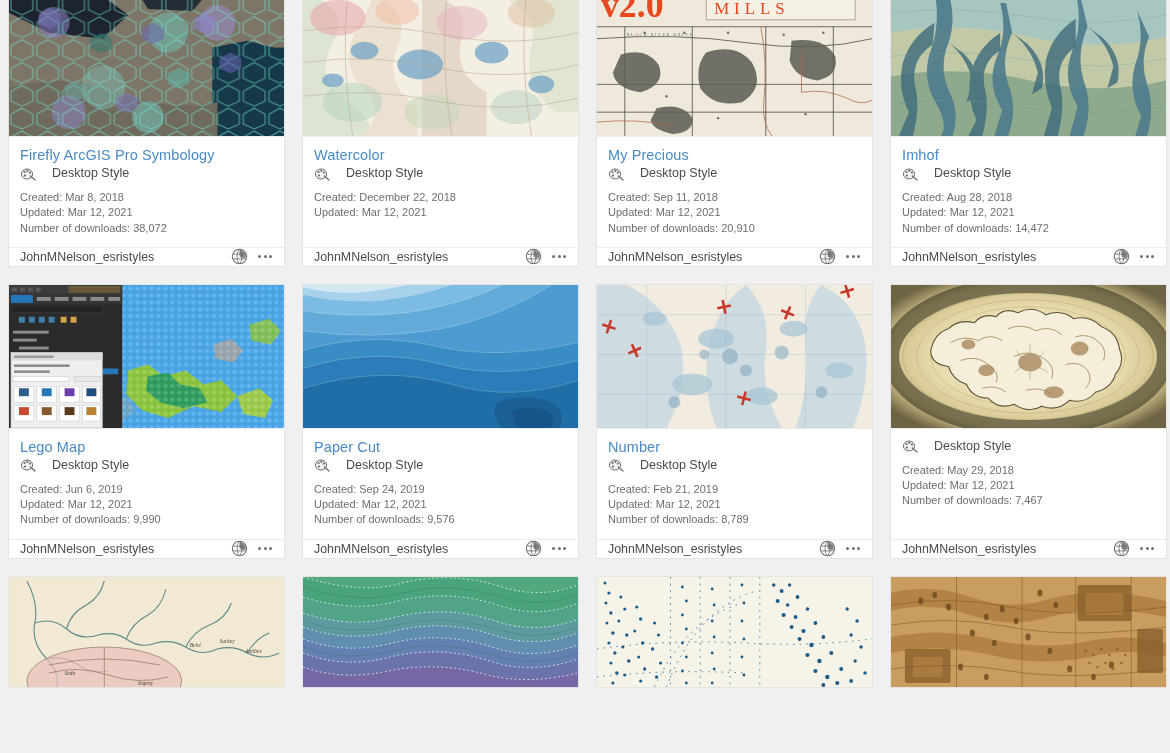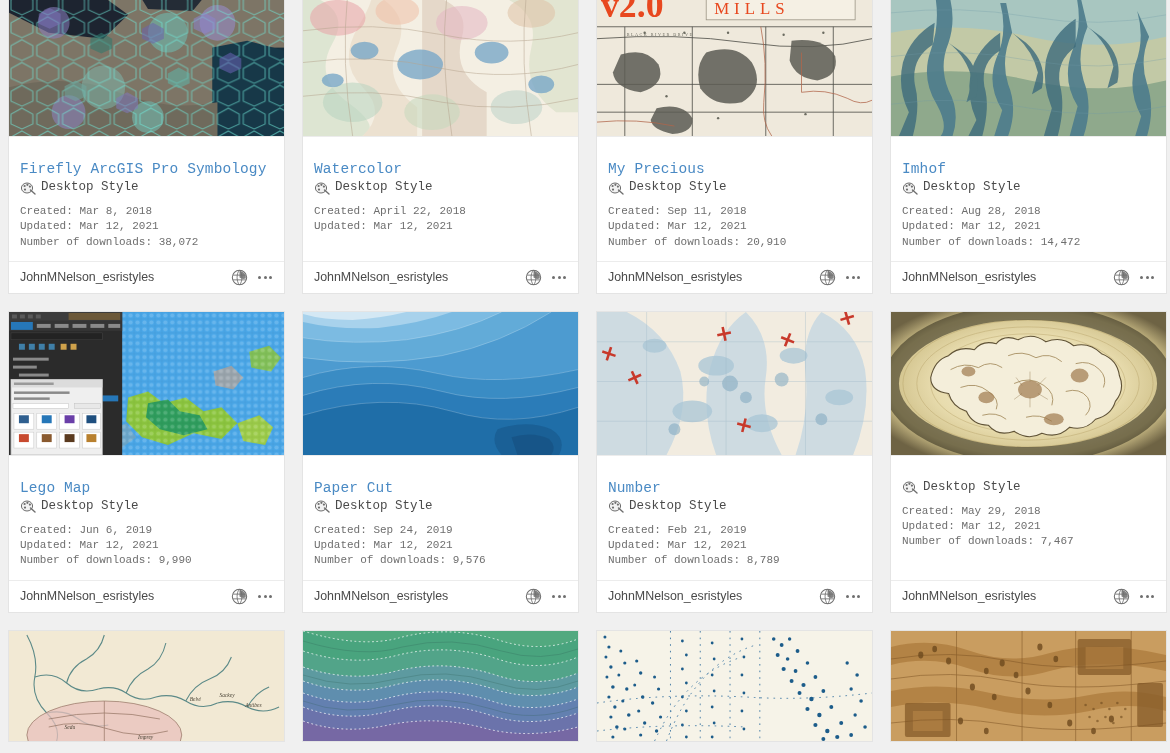--- a/index.html
+++ b/index.html
@@ -38,61 +38,60 @@
     position: relative;
     overflow: hidden;
     background: #d7d7d7;
     border-bottom: 1px solid #ececec;
     flex: none;
   }
   .thumb.short { height: 110px; border-bottom: none; }
   .thumb svg { display: block; width: 100%; height: 100%; }
 
   .card-body {
-    padding: 24px 11px 11px 11px;
+    padding: 10px 11px 11px 11px;
     flex: 1;
-    font-family: Liberation Mono, monospace;
   }
 
   .title {
     color: #4a8ac4;
     font-size: 14.5px;
     line-height: 17px;
     letter-spacing: .1px;
     cursor: pointer;
     display: block;
     margin-bottom: 2px;
     white-space: nowrap;
     overflow: hidden;
     text-overflow: ellipsis;
   }
 
   .type-row {
     display: flex;
     align-items: center;
-    gap: 5px;
+    gap: 16px;
     margin-bottom: 9px;
   }
   .type-label {
     color: #4a4a4a;
     font-size: 12.5px;
     line-height: 15px;
   }
   .type-icon { width: 16px; height: 14px; flex: none; display:block; }
 
   .meta {
     color: #6e6e6e;
     font-size: 11px;
     line-height: 15.3px;
     white-space: nowrap;
   }
 
   .card-footer {
     border-top: 1px solid #ececec;
-    height: 32px;
+    height: 19px;
     padding: 0 11px;
     display: flex;
     align-items: center;
     justify-content: space-between;
     flex: none;
   }
   .owner {
     color: #4a4a4a;
     font-size: 12.4px;
     cursor: pointer;
@@ -232,21 +231,21 @@
         <svg class="type-icon" viewBox="0 0 16 14">
           <ellipse cx="7" cy="7" rx="5.6" ry="5" fill="#f2f2f2" stroke="#6e6e6e" stroke-width="1"></ellipse>
           <circle cx="4.6" cy="5" r="1.1" fill="#6e6e6e"></circle>
             <circle cx="7.4" cy="3.8" r="1.1" fill="#6e6e6e"></circle>
           <circle cx="9.9" cy="5.6" r="1.1" fill="#6e6e6e"></circle>
             <circle cx="5" cy="8.6" r="1.1" fill="#6e6e6e"></circle>
           <path d="M10.5 9 L15 13" stroke="#6e6e6e" stroke-width="1.4" stroke-linecap="round"></path>
         </svg>
         <span class="type-label">Desktop Style</span>
       </div>
-      <div class="meta"><span>Created: </span><span>April 22, 2018</span></div>
+      <div class="meta"><span>Created: </span><span>December 22, 2018</span></div>
       <div class="meta"><span>Updated: </span><span>Mar 12, 2021</span></div>
     </div>
     <div class="card-footer">
       <span class="owner">JohnMNelson_esristyles</span>
       <div class="footer-icons">
         <svg class="globe-icon" viewBox="0 0 18 18">
           <circle cx="9" cy="9" r="7.6" fill="none" stroke="#6e6e6e" stroke-width="1.1"></circle>
           <path d="M9 1.4 C5.6 4 5.6 14 9 16.6 C12.4 14 12.4 4 9 1.4Z" fill="none" stroke="#6e6e6e" stroke-width=".9"></path>
           <path d="M2.2 6.5 H15.8 M2.2 11.5 H15.8" stroke="#6e6e6e" stroke-width=".9"></path>
           <path d="M9 2.2 A6.8 6.8 0 0 1 15.6 10 A6.8 6.8 0 0 1 9 9Z" fill="#6e6e6e" opacity=".85"></path>

